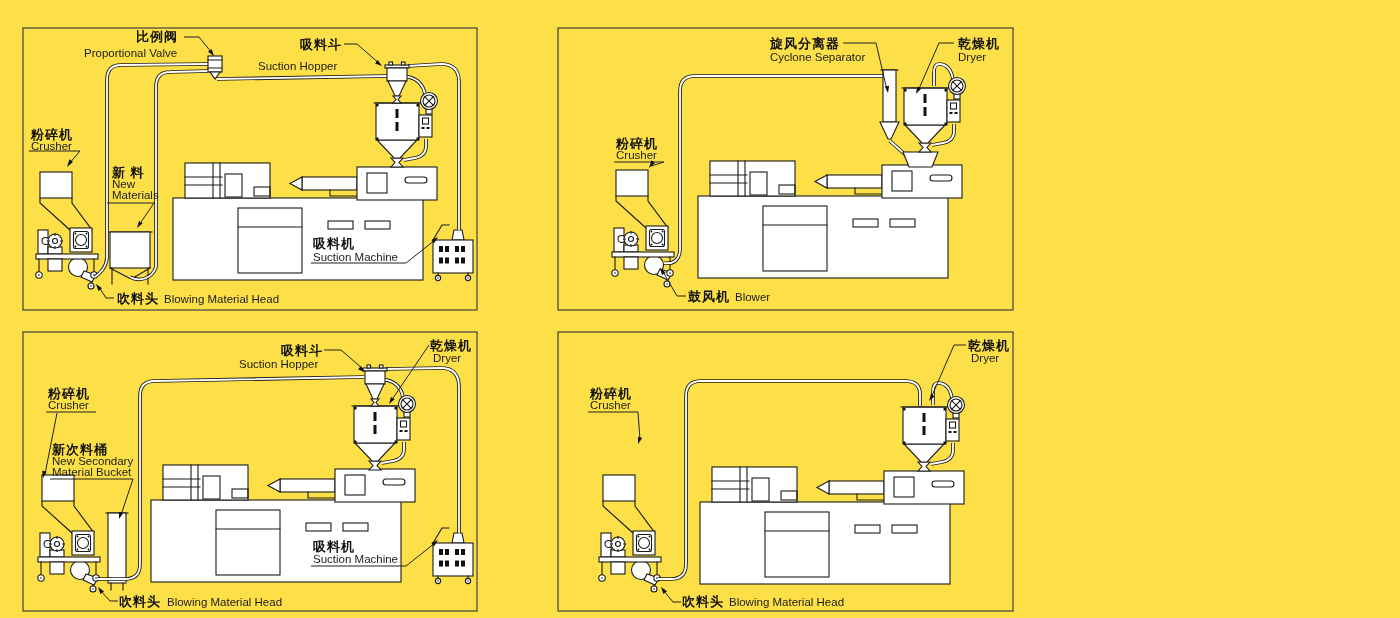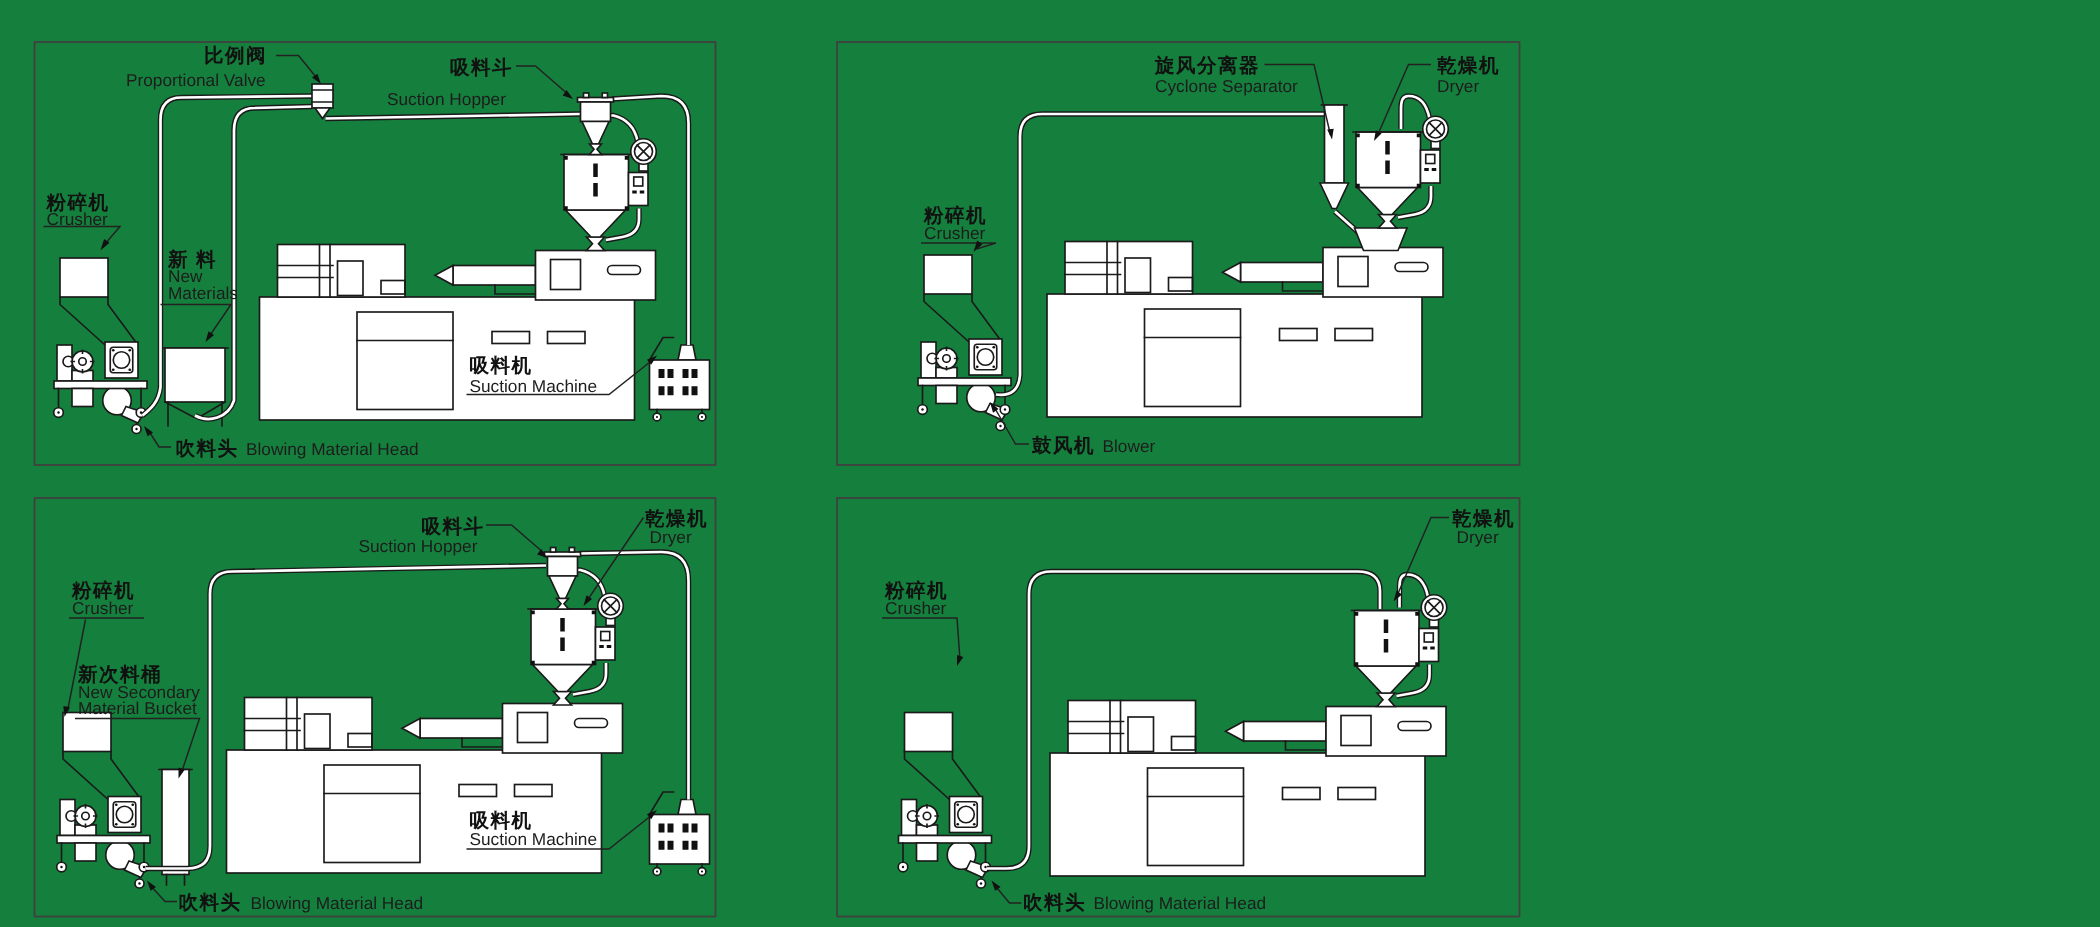--- a/index.html
+++ b/index.html
@@ -1,16 +1,16 @@
 <!DOCTYPE html>
 <html><head>
 <meta charset="utf-8">
 <style>
   html,body{margin:0;padding:0;background:#fff;}
-  .stage{position:relative;width:1400px;height:618px;background:#15803d;overflow:hidden;
+  .stage{position:relative;width:1400px;height:618px;background:#fde047;overflow:hidden;
          font-family:"Liberation Sans",sans-serif;}
   svg{display:block;}
   .cn{font-family:"Liberation Sans",sans-serif;font-size:13px;font-weight:700;fill:#111;letter-spacing:1px;}
   .en{font-family:"Liberation Sans",sans-serif;font-size:11.5px;font-weight:400;fill:#1c1c1c;}
   .ln{stroke:#1a1a1a;stroke-width:1.1;fill:none;stroke-linecap:square;}
   .fw{fill:#ffffff;stroke:#1a1a1a;stroke-width:1.1;}
   .fb{fill:#111;stroke:none;}
   .po{stroke:#1a1a1a;stroke-width:3.6;fill:none;stroke-linecap:butt;}
   .pi{stroke:#ffffff;stroke-width:1.8;fill:none;stroke-linecap:butt;}
   .ld{stroke:#222;stroke-width:1;fill:none;}

